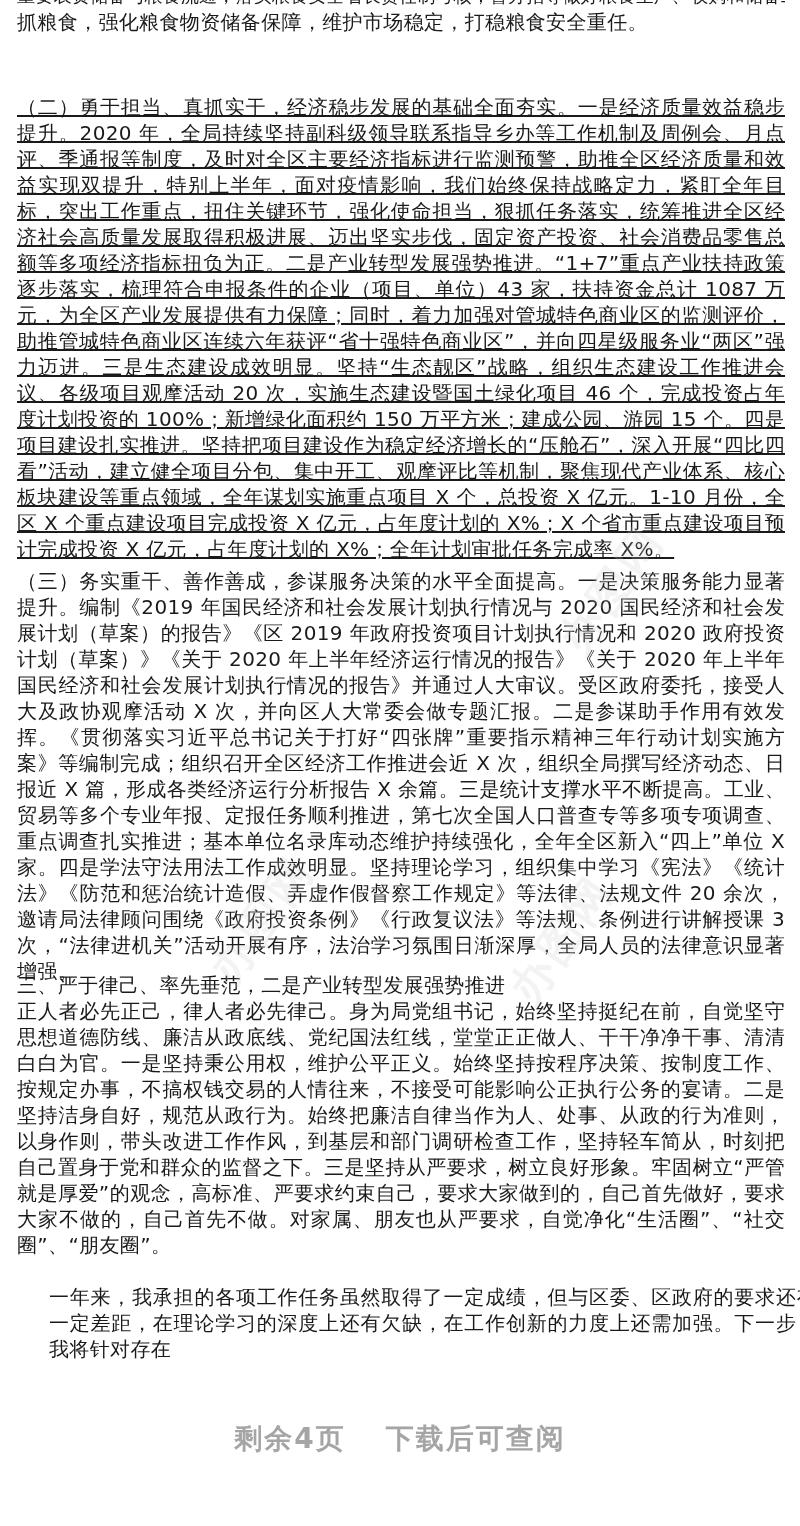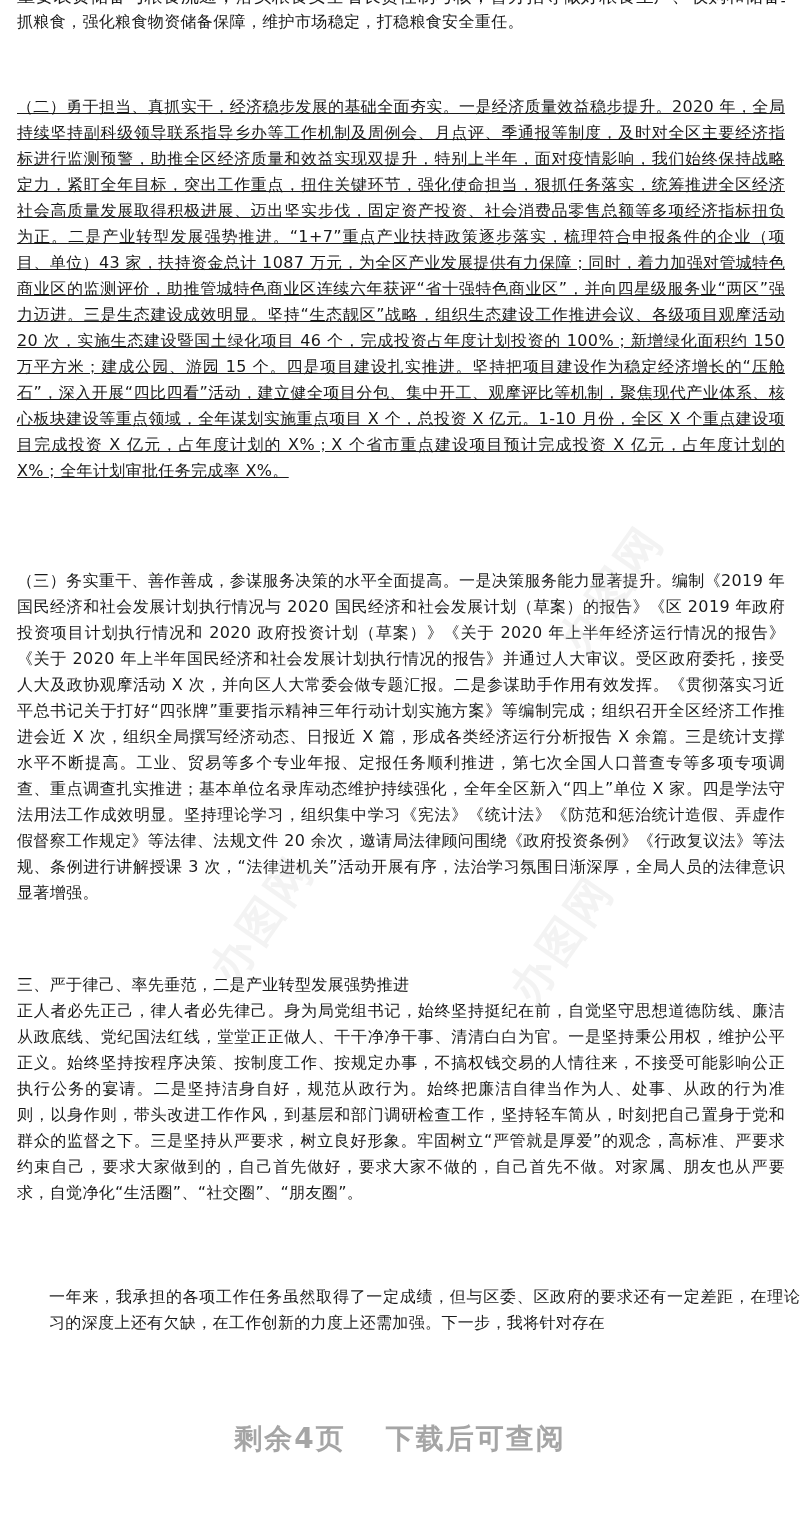--- a/index.html
+++ b/index.html
@@ -19,21 +19,21 @@
     position: absolute;
     left: 0;
     top: 0;
     width: 800px;
     height: 1526px;
   }
   .text-block {
     position: absolute;
     left: 17px;
     width: 768px;
-    font-size: 16px;
+    font-size: 20px;
     line-height: 26px;
     letter-spacing: 0.35px;
     text-align: justify;
     text-align-last: left;
     word-break: break-all;
   }
   .cutoff-line {
     position: absolute;
     left: 17px;
     top: -17px;

